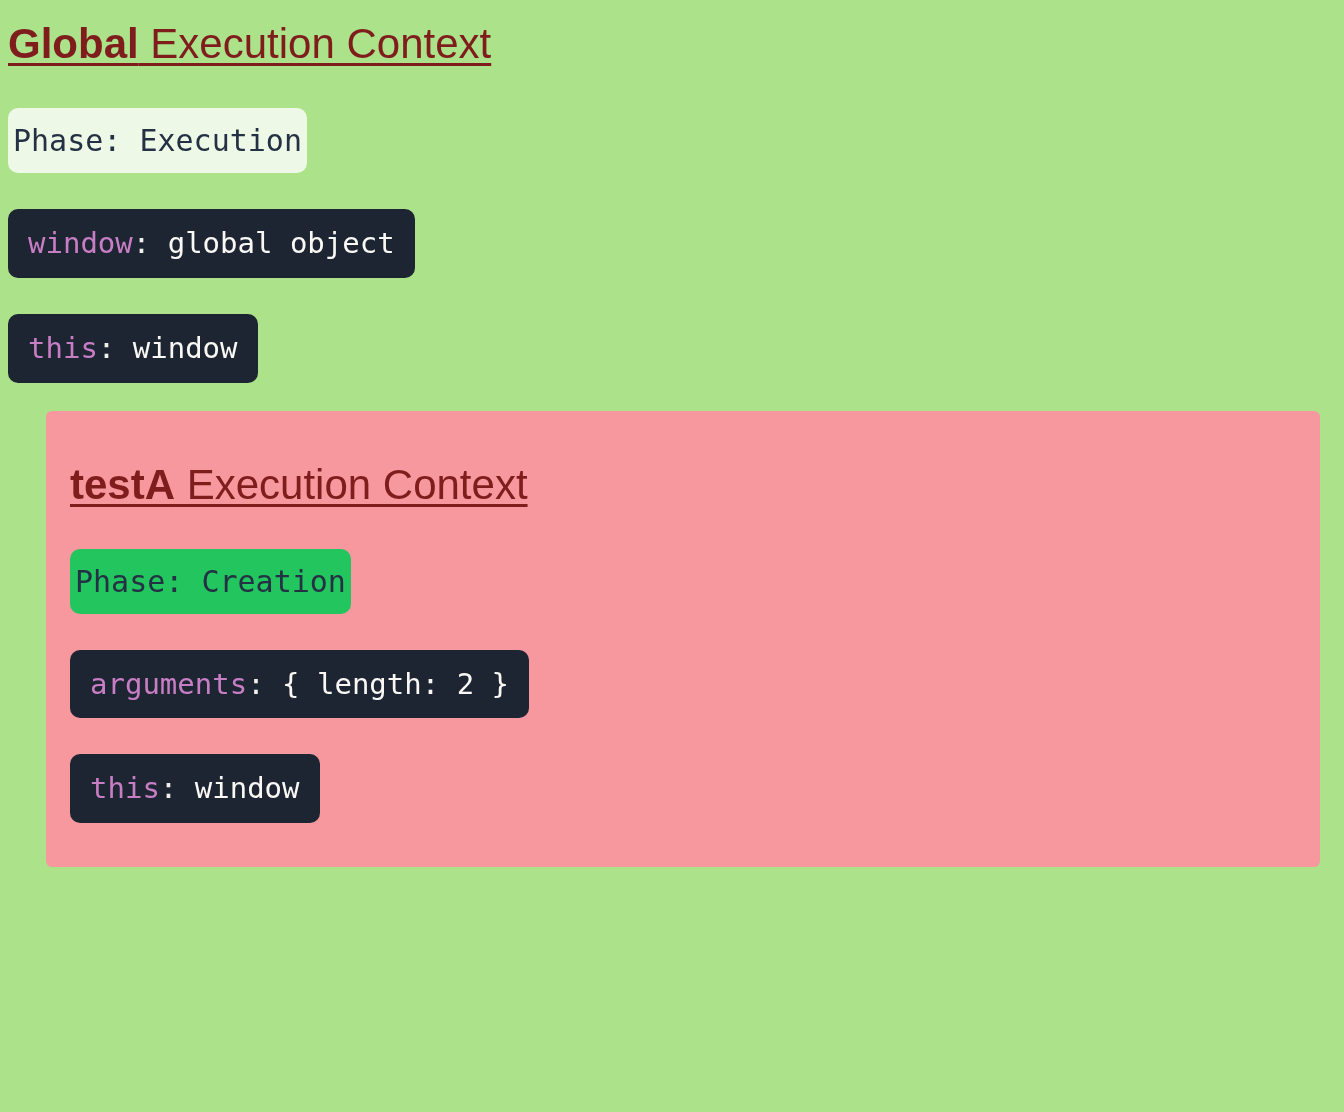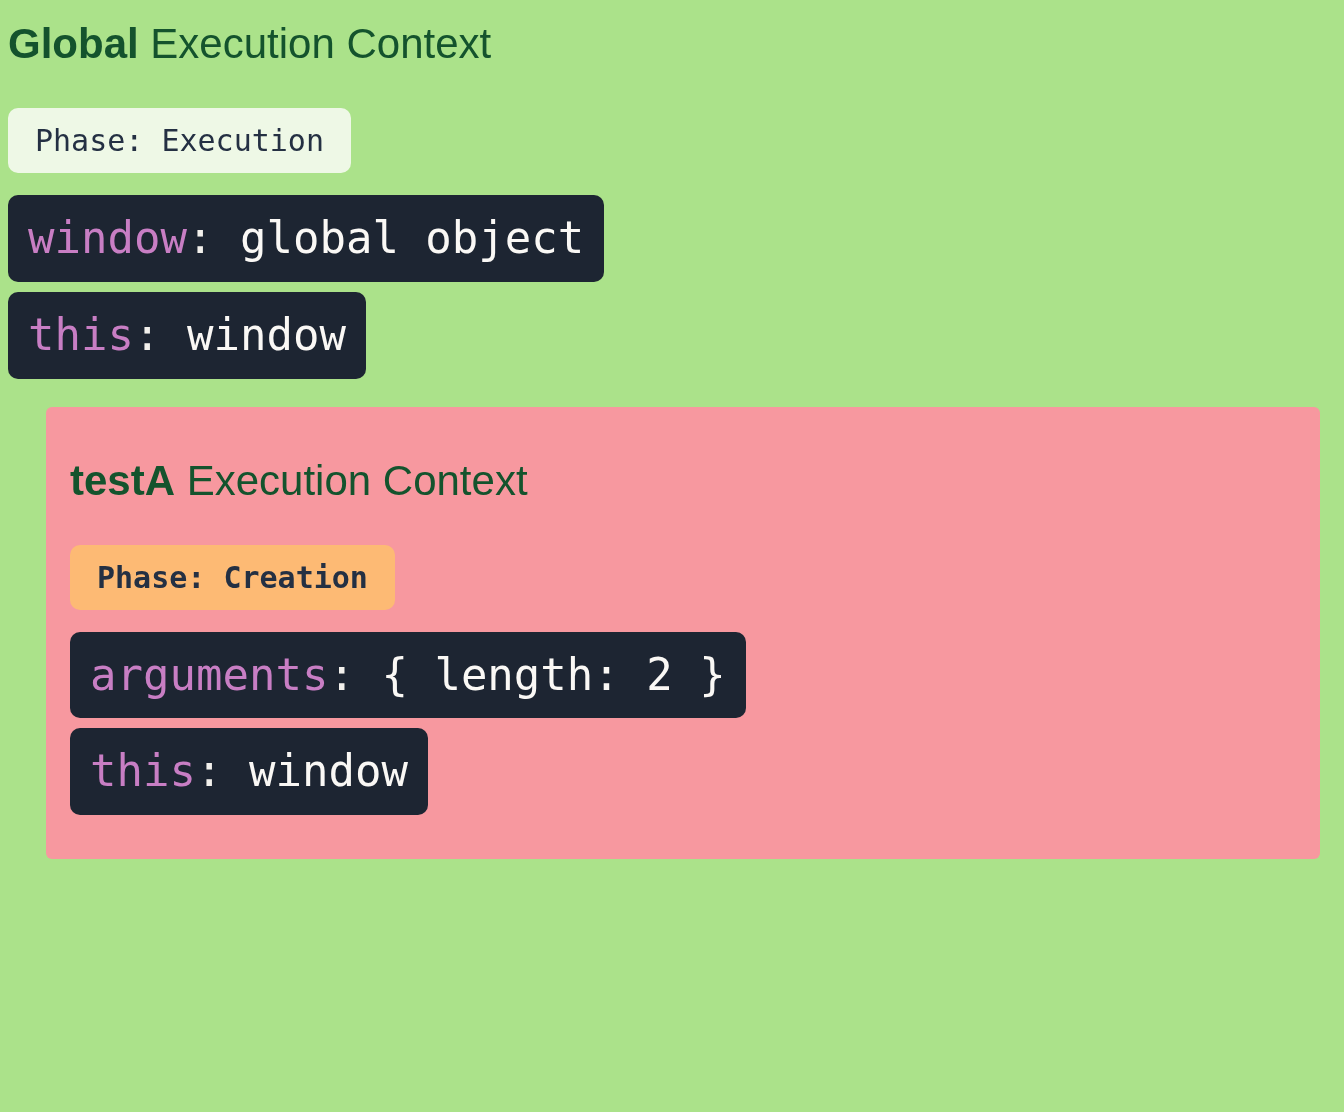--- a/index.html
+++ b/index.html
@@ -16,50 +16,50 @@
   .page {
     box-sizing: border-box;
     width: 1344px;
     height: 1112px;
     padding: 8px;
   }
   .context-title {
     margin: 12px 0 0 0;
     font-size: 42px;
     font-weight: 400;
-    color: #14532d;
+    color: #7f1d1d;
+    text-decoration: underline;
     text-decoration-thickness: 3px;
     text-underline-offset: 5px;
     letter-spacing: 0;
   }
   .context-title .fn-name {
     font-weight: 700;
   }
   .phase-badge {
     display: inline-block;
     margin-top: 40px;
-    margin-bottom: 12px;
-    padding: 16px 27px;
+    padding: 16px 5px;
     border-radius: 10px;
     font-family: "DejaVu Sans Mono", monospace;
     font-size: 30px;
     line-height: 1.1;
     color: #243043;
   }
   .phase-badge.green { background: #eef8e6; }
-  .phase-badge.pink  { background: #fdba74; font-weight: bold; }
+  .phase-badge.pink  { background: #22c55e; }
   .phase-value { margin-left: 1ch; }
   .var-badge {
     width: fit-content;
-    margin-top: 10px;
+    margin-top: 36px;
     padding: 17px 20px;
     border-radius: 10px;
     background: #1d2532;
     font-family: "DejaVu Sans Mono", monospace;
-    font-size: 44px;
+    font-size: 29px;
     line-height: 1.2;
     white-space: pre;
   }
   .var-key   { color: #c87ec4; }
   .var-colon { color: #f2f0ec; }
   .var-value { color: #faf8f5; margin-left: 1ch; }
   .nested-context {
     box-sizing: border-box;
     margin: 28px 16px 0 38px;
     padding: 26px 24px 44px 24px;

